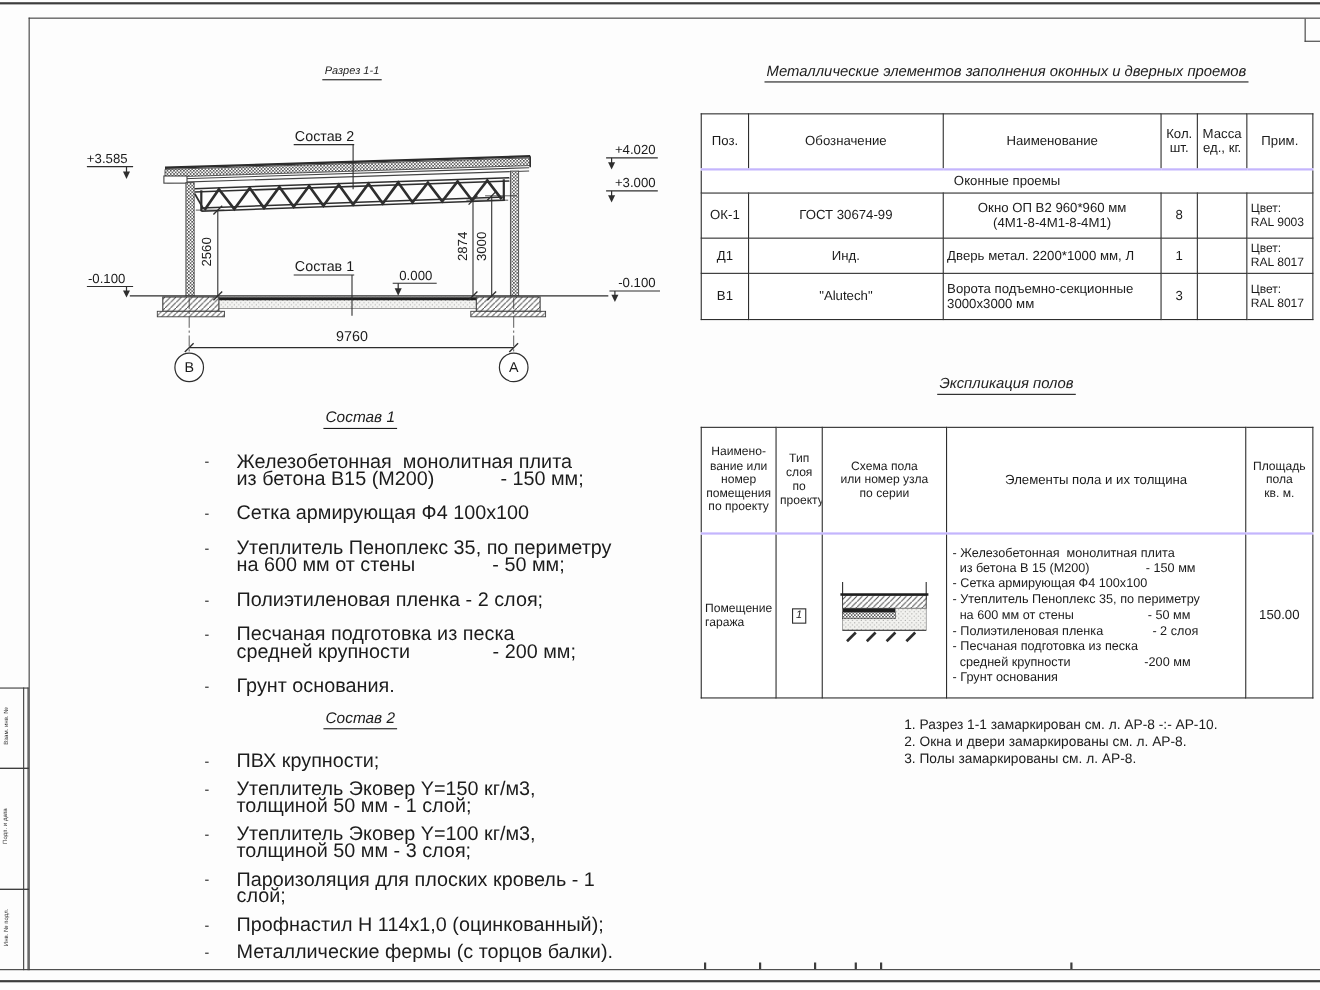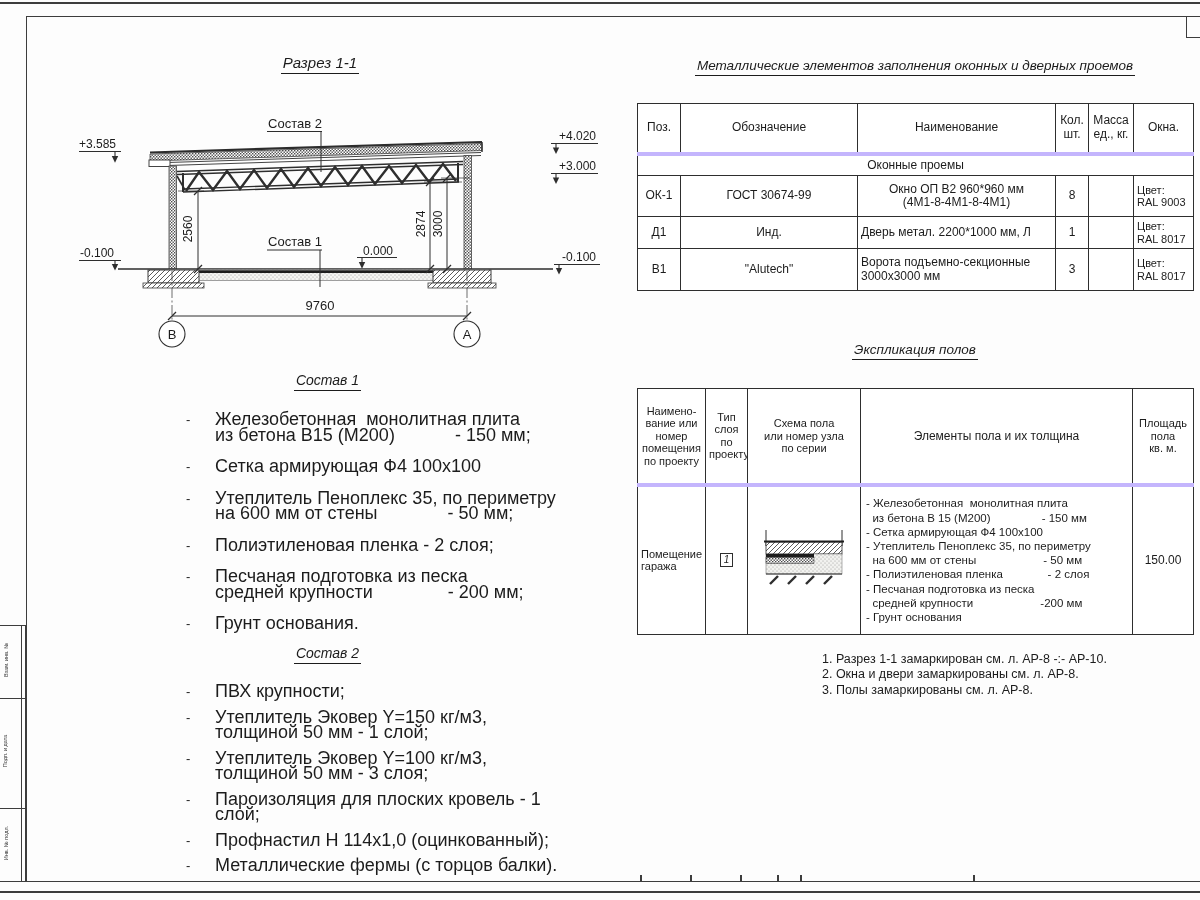--- a/index.html
+++ b/index.html
@@ -24,34 +24,34 @@
     position:absolute; font-size:5.5px; color:#333; white-space:nowrap;
     text-align:center; transform:rotate(-90deg);
   }
   .tick { position:absolute; width:1.5px; height:6px; background:#3d3d3d; }
 
   .title-wrap { position:absolute; text-align:center; }
   .title-ul {
     display:inline-block; font-style:italic; border-bottom:1.2px solid #1c1c1c;
     padding:0 2px 2px 2px;
   }
-  .t15 { font-size:15px; }
+  .t15 { font-size:10px; }
   .t14 { font-size:14px; }
   .t13 { font-size:13.5px; }
 
   table { border-collapse:collapse; table-layout:fixed; position:absolute; background:#fff; }
   table { border:1.6px solid #2e2e2e; }
   td {
     border:1px solid #2e2e2e; font-size:12px; line-height:13.5px;
     vertical-align:middle; text-align:center; padding:2px 3px; overflow:hidden;
   }
   .pre { white-space:pre-line; }
   .prew { white-space:pre-wrap;margin-left:28px; }
   .left { text-align:left; }
-  tr.hdr td { border-bottom:4px solid #c4b5fd; }
+  tr.hdr td { border-bottom:2px solid #c4b5fd; }
   td.small { font-size:11px; line-height:12.5px; }
   td.elements { font-size:11.5px; line-height:14.2px; padding:3px 5px; }
 
   .typebox {
     display:inline-block; border:1px solid #2e2e2e; min-width:13px; height:14px;
     font-size:10px; line-height:12px; font-style:italic; padding:0 2px;
   }
 
   .list { position:absolute; width:400px; }
   .li { display:flex; }
@@ -317,21 +317,21 @@
   </colgroup>
   <tbody>
       <tr class="hdr" style="height:50px;">
     <td>Поз.</td>
     <td>Обозначение</td>
     <td>Наименование</td>
     <td class="pre">Кол.
 шт.</td>
     <td class="pre">Масса
 ед., кг.</td>
-    <td>Окна.</td>
+    <td>Прим.</td>
   </tr>
   <tr style="height:22px;">
     <td colspan="6">Оконные проемы</td>
   </tr>
   <tr style="height:41px;">
     <td>ОК-1</td>
     <td>ГОСТ 30674-99</td>
     <td class="pre">Окно ОП В2 960*960 мм
 (4М1-8-4М1-8-4М1)</td>
     <td>8</td>

